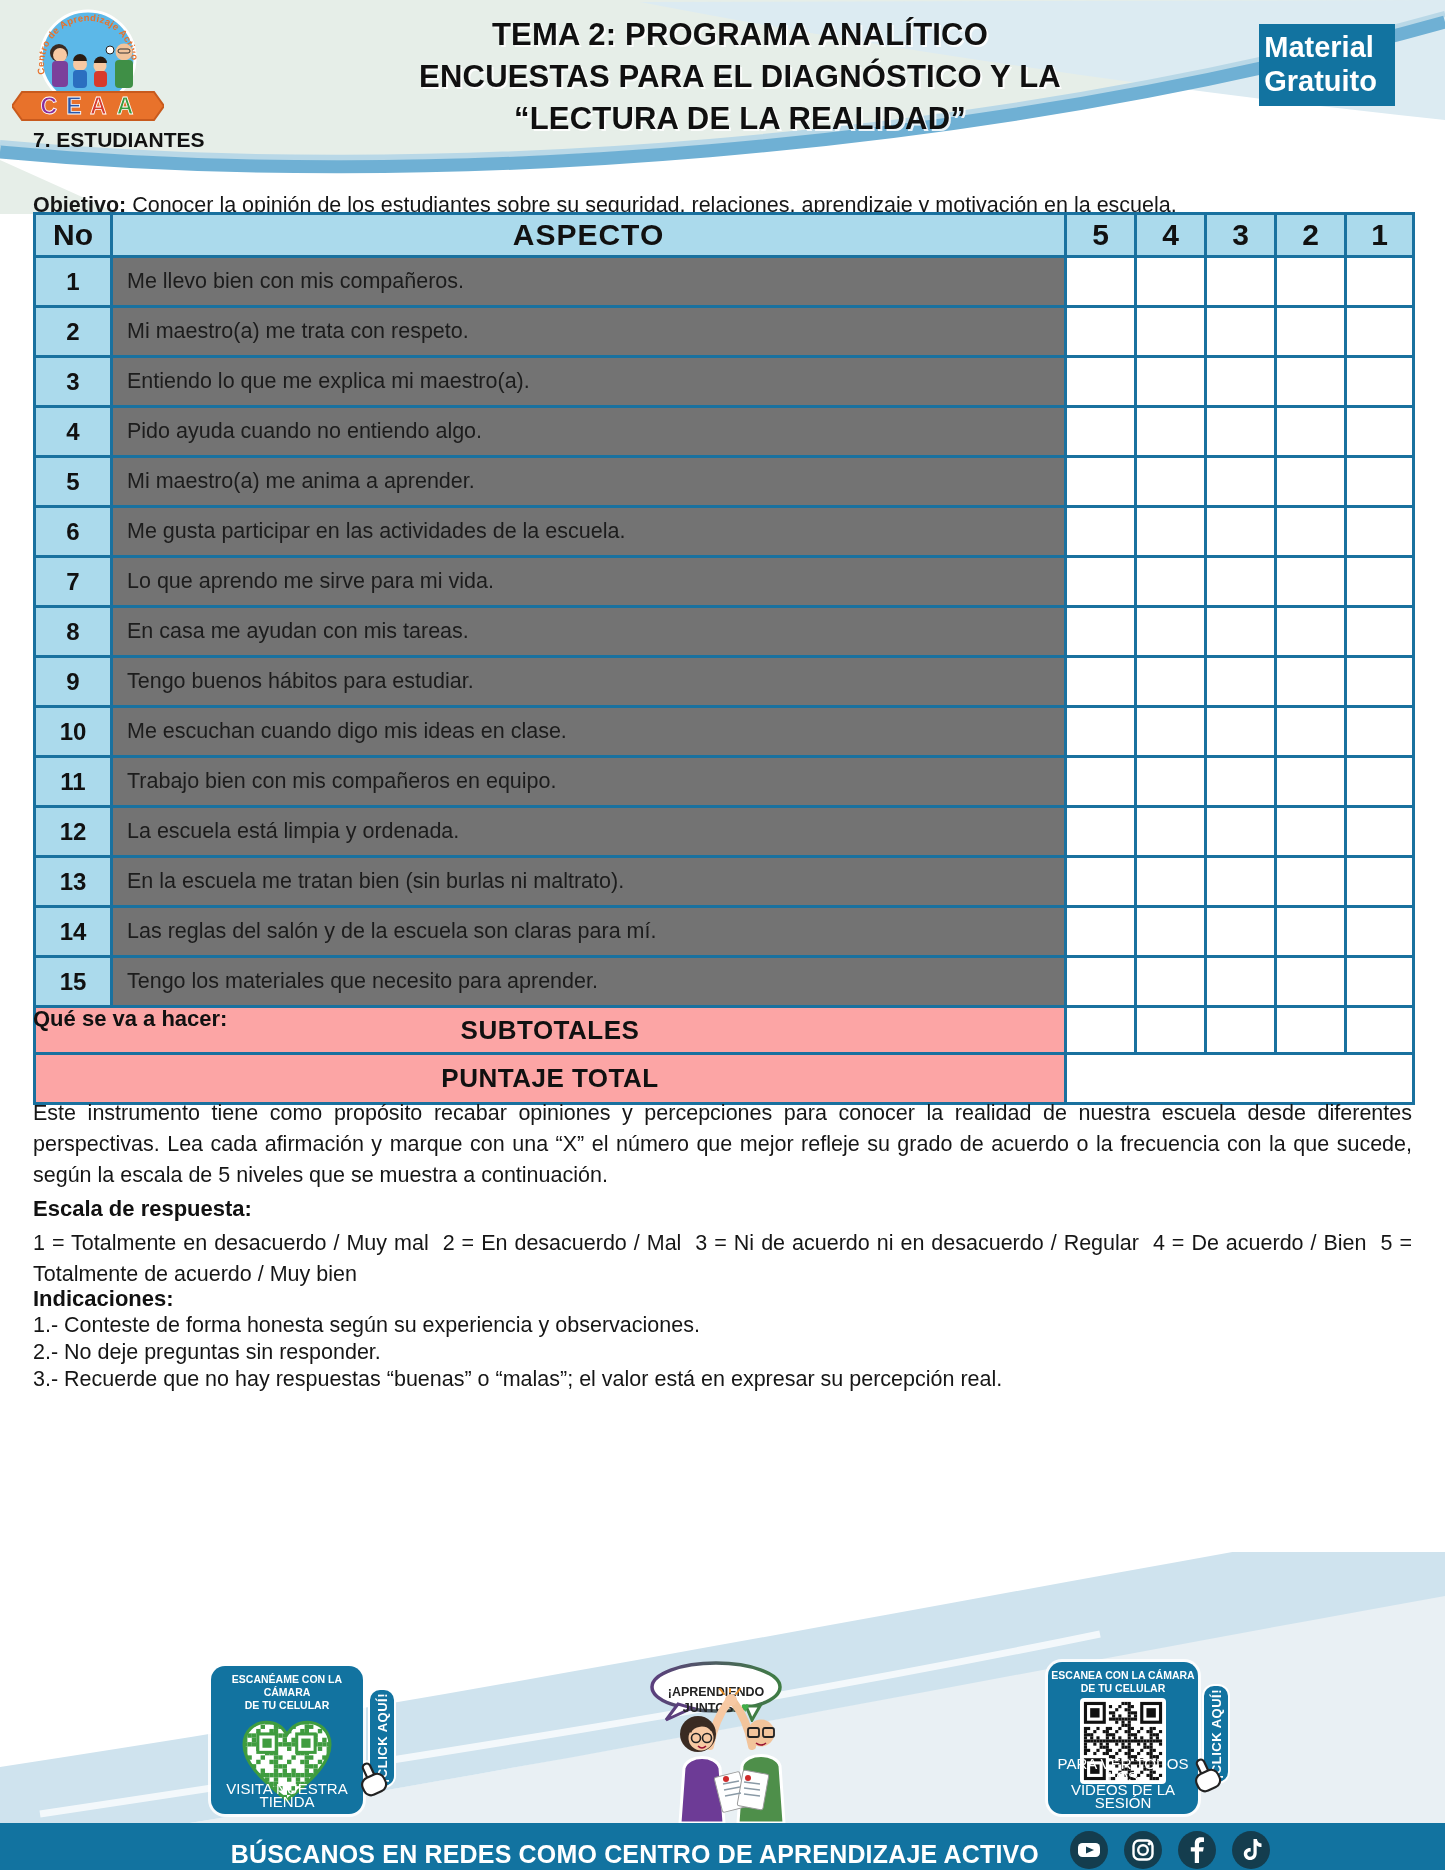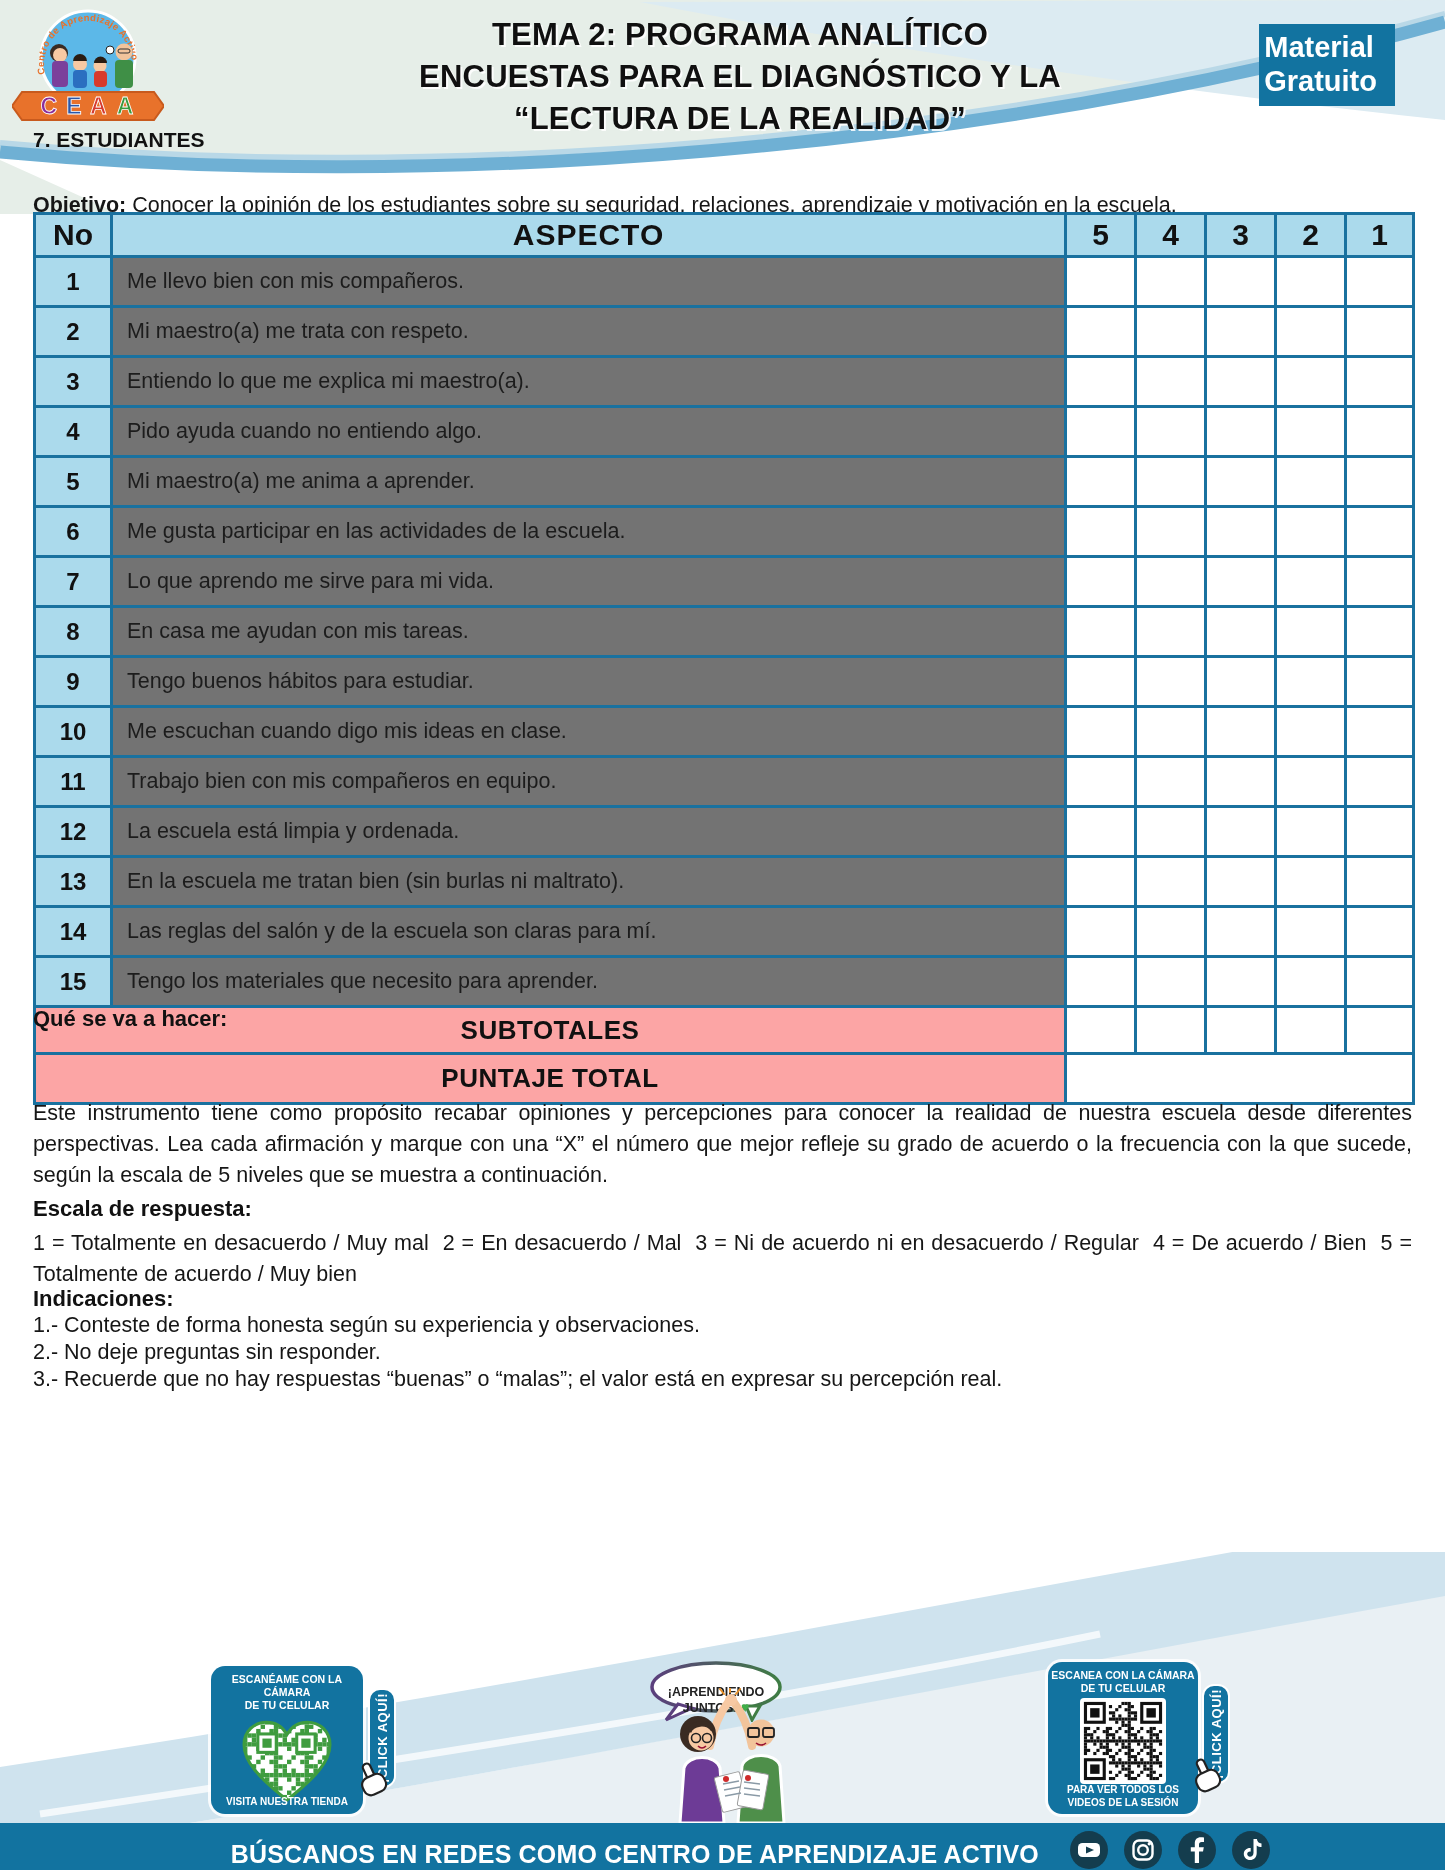--- a/index.html
+++ b/index.html
@@ -38,21 +38,21 @@
   
   .block-heading{position:absolute;left:33px;font-weight:800;font-size:22px;color:#111;}
   .block-text{position:absolute;left:33px;width:1379px;font-size:21.5px;line-height:31px;color:#161616;text-align:justify;}
   .pre{white-space:pre-wrap;}
   .instr-item{font-size:21.5px;line-height:27px;color:#161616;}
   #instr-list{position:absolute;left:33px;top:1312px;width:1379px;}
 
   
   .qr-card{position:absolute;background:#1273a0;border-radius:14px;color:#fff;text-align:center;box-shadow:0 0 0 3px rgba(255,255,255,.85);}
   .qr-top{font-weight:800;font-size:10.5px;line-height:13px;padding-top:7px;}
-  .qr-bottom{font-weight:700;font-size:10px;line-height:13px;position:absolute;left:0;right:0;}
+  .qr-bottom{font-weight:400;font-size:15px;line-height:13px;position:absolute;left:0;right:0;}
   .click-tab{position:absolute;width:24px;height:96px;background:#1273a0;border:2px solid #fff;border-radius:12px;
              color:#fff;font-weight:800;font-size:13px;display:flex;align-items:center;justify-content:center;}
   .click-tab span{writing-mode:vertical-rl;transform:rotate(180deg);letter-spacing:.5px;}
   .cursor{position:absolute;width:40px;height:40px;}
 
   
   .bubble{position:absolute;left:648px;top:1660px;width:136px;height:62px;}
   .bubble-text{position:absolute;left:648px;top:1669px;width:136px;text-align:center;font-weight:800;
                font-size:12.5px;line-height:15px;color:#222;margin-top:16px;}
   .heart{color:#3fae49;font-size:14px;}

